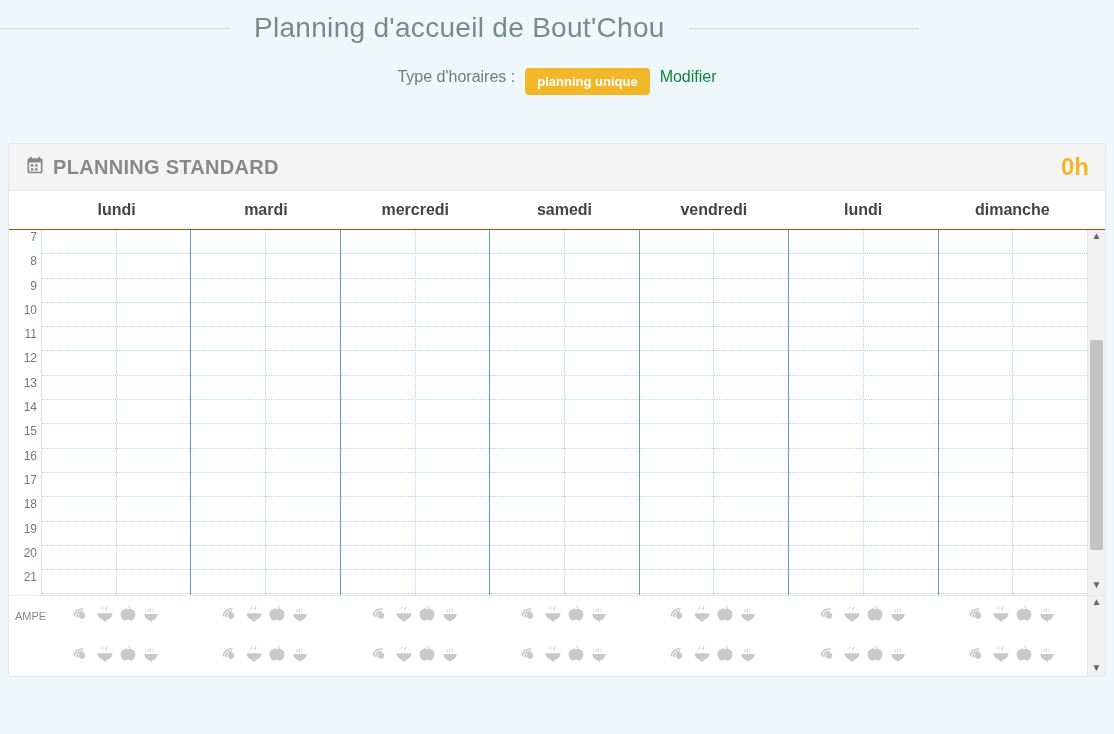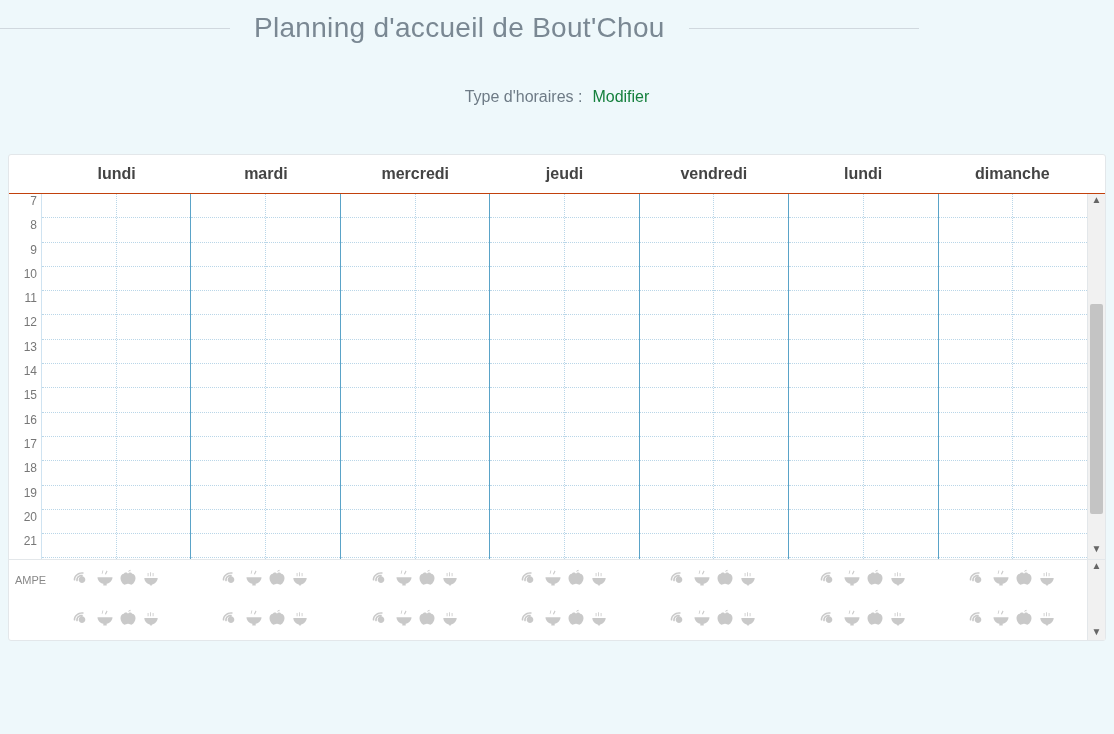--- a/index.html
+++ b/index.html
@@ -26,21 +26,21 @@
   max-width: 230px;
 }
 .page-title {
   font-weight: 300;
   font-size: 28px;
   color: #7a8893;
   letter-spacing: 0.3px;
 }
 .type-row {
   text-align: center;
-  margin-top: 44px;
+  margin-top: 24px;
   font-size: 16px;
   color: #6e7b86;
   display: flex;
   justify-content: center;
   gap: 10px;
 }
 .badge {
   background: #f2b629;
   color: #fff;
   font-weight: 700;
@@ -230,33 +230,45 @@
 <body>
 
 <div class="page-title-wrap">
   <div class="line"></div>
   <h1 class="page-title">Planning d'accueil de Bout'Chou</h1>
   <div class="line"></div>
 </div>
 
 <div class="type-row">
   <span>Type d'horaires :</span>
+  <span class="badge">planning unique</span>
   <a class="link">Modifier</a>
 </div>
 
 <div class="panel">
+  <div class="panel-head">
+    <div class="panel-head-left">
+      <span>
+        <svg class="cal-icon" width="20" height="20" viewBox="0 0 24 24">
+            <path d="M19 4h-1V2h-2v2H8V2H6v2H5a2 2 0 0 0-2 2v14a2 2 0 0 0 2 2h14a2 2 0 0 0 2-2V6a2 2 0 0 0-2-2zm0 16H5V9h14v11zM7 11h3v3H7v-3zm5 0h3v3h-3v-3zm-5 5h3v3H7v-3zm5 0h3v3h-3v-3z"></path>
+          </svg>
+      </span>
+      <span class="panel-title">PLANNING STANDARD</span>
+    </div>
+    <span class="hours-total">0h</span>
+  </div>
 
   <div class="cal-wrap">
     <div class="cal-header" id="cal-header">
       <div class="hour-gutter"></div>
 
     <div class="day-head">lundi</div>
         <div class="day-head">mardi</div>
         <div class="day-head">mercredi</div>
-        <div class="day-head">jeudi</div>
+        <div class="day-head">samedi</div>
         <div class="day-head">vendredi</div>
         <div class="day-head">lundi</div>
         <div class="day-head">dimanche</div>
         <div class="scroll-col"></div>
       </div>
 
     <div class="cal-body">
       <div class="hours-col" id="hours-col">
           <div class="hour-cell">7</div>
           <div class="hour-cell">8</div>

